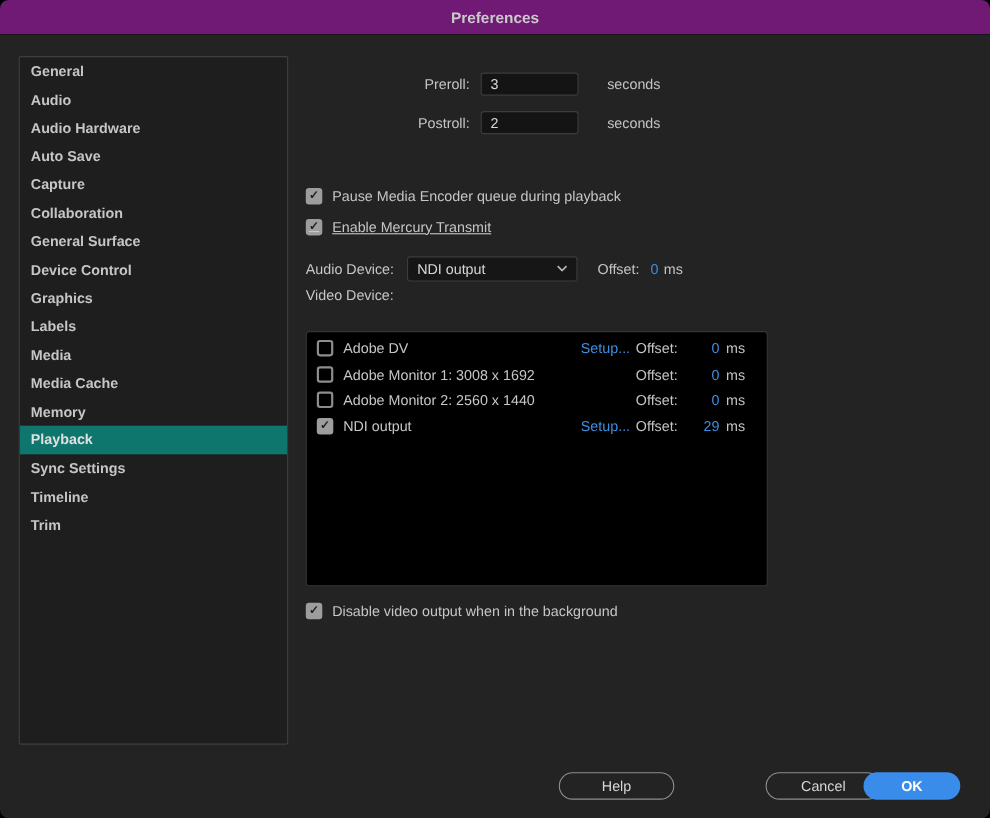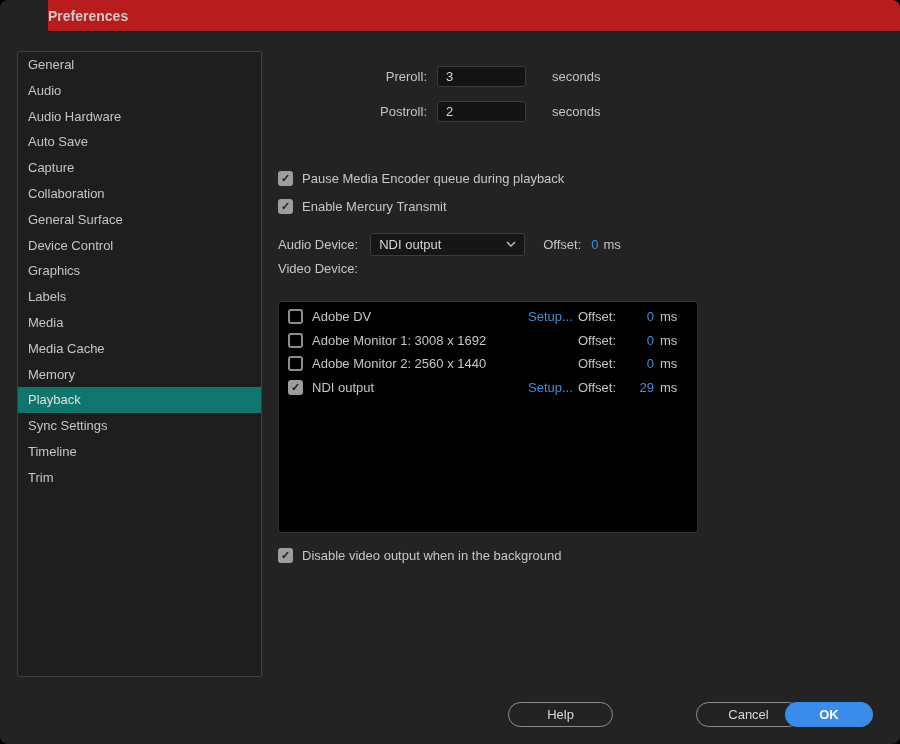--- a/index.html
+++ b/index.html
@@ -5,29 +5,29 @@
   html,body { margin:0; padding:0; background:#000; }
   body { width:900px; height:744px; font-family:"Liberation Sans", sans-serif; }
   .dialog {
     position:relative; width:900px; height:744px;
     background:#232323; border-radius:8px; overflow:hidden;
     color:#c6c6c6; font-size:13px;
   }
   
   .titlebar {
     position:absolute; top:0; left:0; right:0; height:31px;
-    background:#b91c1c; border-bottom:1px solid #121212;
-    display:flex; align-items:center; 
-    font-size:14px; font-weight:bold; color:#cacaca;margin-left:48px;
+    background:#701a75; border-bottom:1px solid #121212;
+    display:flex; align-items:center; justify-content:center;
+    font-size:14px; font-weight:bold; color:#cacaca;
   }
   
   .sidebar {
     position:absolute; left:17px; top:51px; width:245px; height:626px;
     background:#1e1e1e; border:1px solid #3f3f3f; border-radius:2px;
-    box-sizing:border-box; overflow:hidden;
+    box-sizing:border-box; overflow:hidden;font-weight:bold;
   }
   .side-item {
     height:25.8px; line-height:25.8px; padding-left:10px;
     color:#c6c6c6; cursor:default; white-space:nowrap;
   }
   .side-item.selected { background:#0f766e; color:#e0e0e0; }
   
   .frow { position:absolute; left:0; display:flex; align-items:center; height:22px; }
   .flabel { width:427px; text-align:right; color:#c4c4c4; }
   .frow input {
@@ -125,21 +125,21 @@
     <input type="text" value="2" style="">
     <span class="funit">seconds</span>
   </div>
 
 
   <div class="crow" style="top:169px;">
     <span class="cb checked"></span>
     <span>Pause Media Encoder queue during playback</span>
   </div>
 
-  <div class="crow" style="top:197px;">
+  <div class="crow" style="top:197px;text-decoration:underline;">
     <span class="cb checked"></span>
     <span>Enable Mercury Transmit</span>
   </div>
 
   <div class="audiorow">
     <span>Audio Device:</span>
     <div class="dropdown">
       <span>NDI output</span>
       <svg width="10" height="6" viewBox="0 0 10 6">
           <path d="M1 1 L5 5 L9 1" fill="none" stroke="#b8b8b8" stroke-width="1.5"></path>

